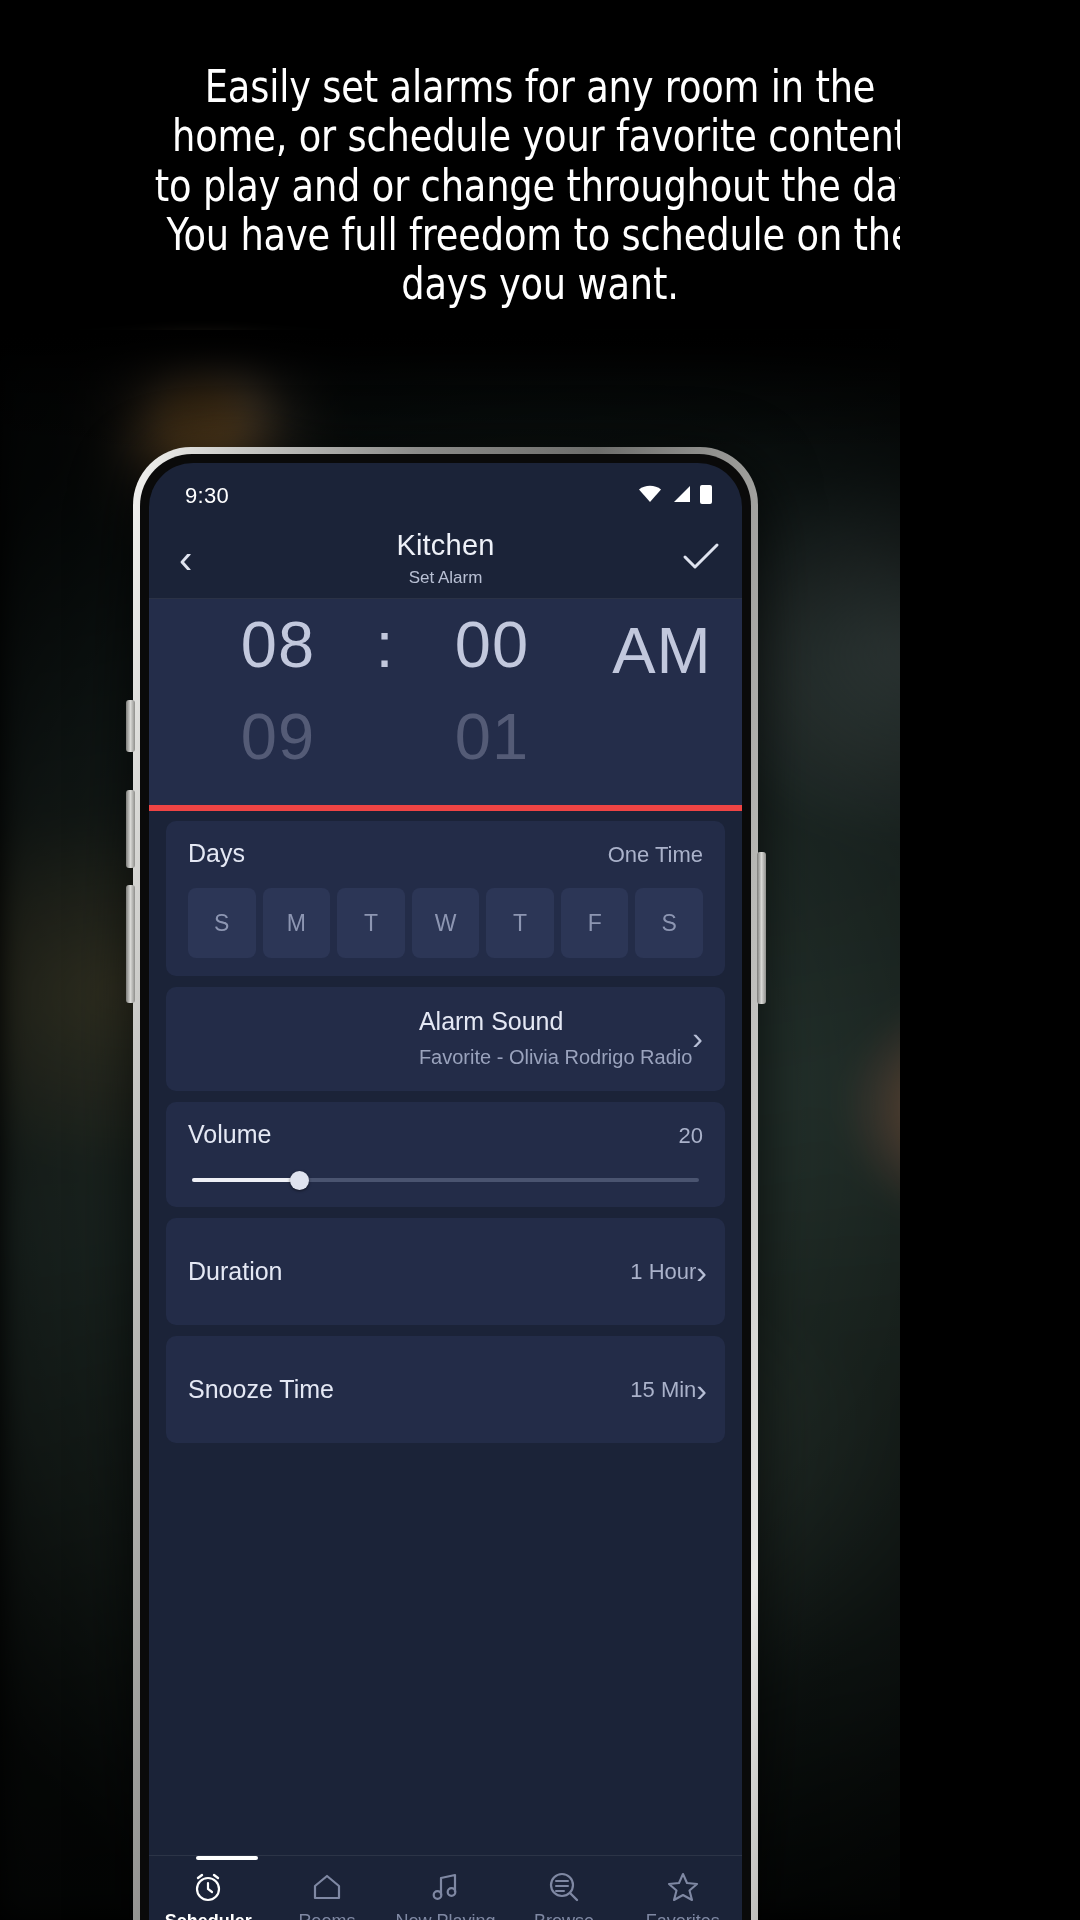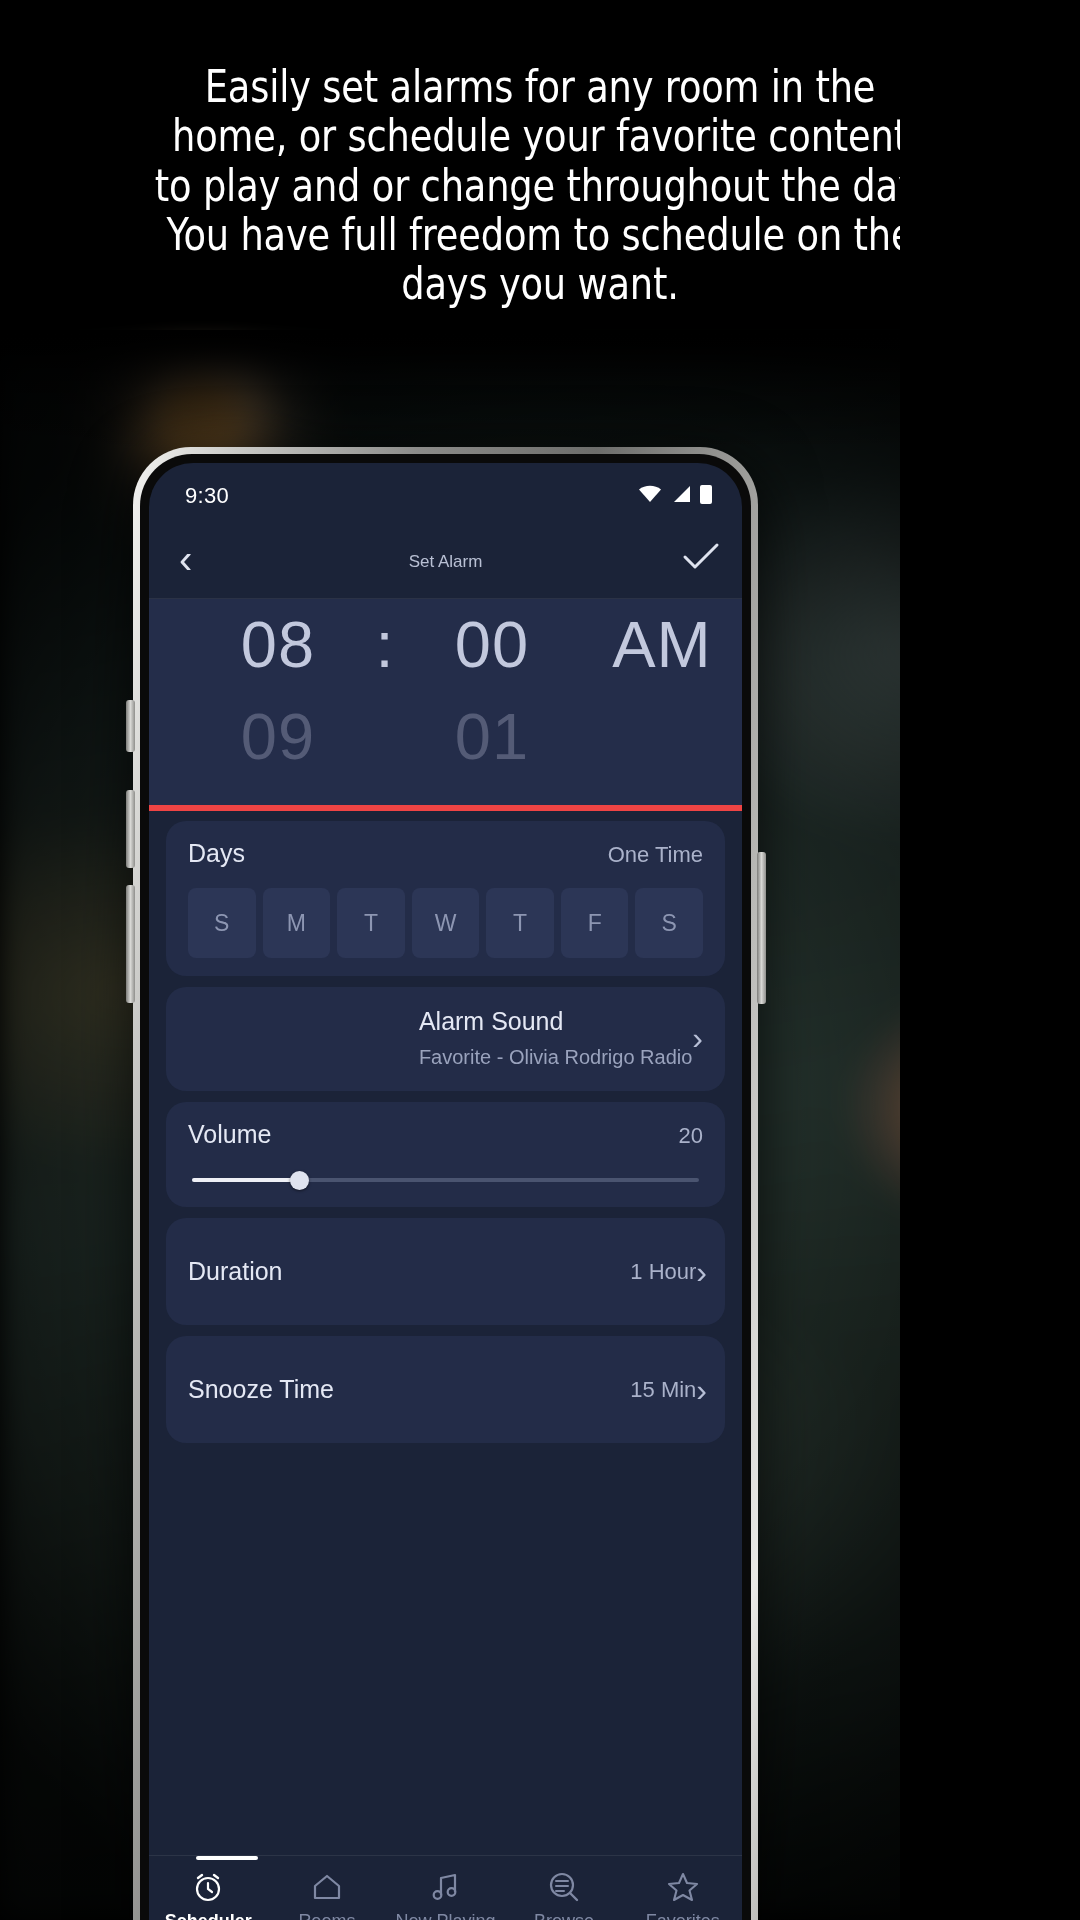--- a/index.html
+++ b/index.html
@@ -107,31 +107,31 @@
     flex: 0 0 212px;
     background: #242d4a;
     position: relative;
     overflow: hidden;
     border-bottom: 6px solid #ef4444;
   }
   .tp-col { position: absolute; text-align: center; font-weight: 400; }
   #tp-hours { left: 44px; width: 170px; top: 0; }
   #tp-colon { left: 214px; width: 44px; top: 0; }
   #tp-mins  { left: 258px; width: 170px; top: 0; }
-  #tp-ampm  { left: 428px; width: 170px; top: 0; }
+  #tp-ampm  { left: 428px; width: 170px; top: 6px; }
 
   .tp-row { font-size: 65px; line-height: 92px; letter-spacing: 1px; }
   .tp-row.sel   { color: #c2c8dd; }
   .tp-row.next  { color: rgba(194,200,221,0.30); }
   .tp-row.next2 { color: rgba(194,200,221,0.13); }
   #tp-colon .tp-row.sel { color: #c2c8dd; }
 
   
   #cards { flex: 1 1 auto; padding: 10px 17px 0 17px; display: flex; flex-direction: column; gap: 11px; overflow: hidden; }
-  .card { background: #232c48; border-radius: 20px; padding: 18px 22px; }
+  .card { background: #232c48; border-radius: 10px; padding: 18px 22px; }
   .card-head { display: flex; align-items: baseline; justify-content: space-between; }
   .card-title { color: #e4e8f4; font-size: 25px; font-weight: 400; }
   .card-value { color: #aab2ca; font-size: 22px; }
 
   
   #days-row { display: flex; gap: 7px; margin-top: 20px; }
   .day-pill {
     flex: 1 1 0; height: 70px; border-radius: 8px;
     background: #2c3656; display: flex; align-items: center; justify-content: center;
     color: #8d96b2; font-size: 23px; cursor: pointer;
@@ -200,20 +200,21 @@
               <svg width="12" height="20" viewBox="0 0 12 20">
                   <rect x="0" y="1" width="12" height="19" rx="2" fill="#ffffff"></rect>
                 </svg>
             </span>
           </div>
         </div>
 
         <div id="header">
           <div id="back-btn">‹</div>
           <div id="header-titles">
+            <div id="header-title">Kitchen</div>
             <div id="header-subtitle">Set Alarm</div>
           </div>
           <div id="confirm-btn">
             <svg width="38" height="30" viewBox="0 0 38 30">
                 <path d="M3 15 L13 25 L35 3" stroke="#dfe3ef" stroke-width="3" fill="none" stroke-linecap="round" stroke-linejoin="round"></path>
               </svg>
           </div>
         </div>
 
         <div id="timepicker">

